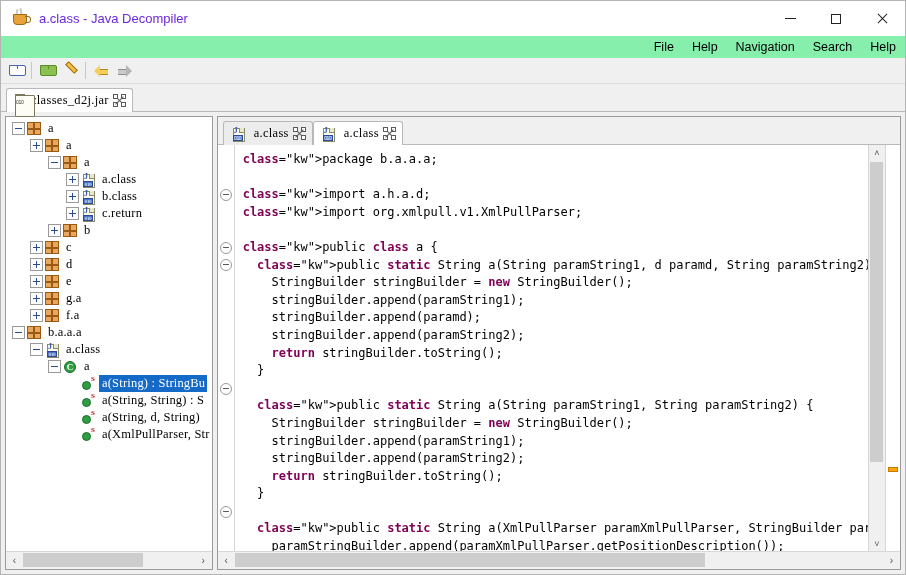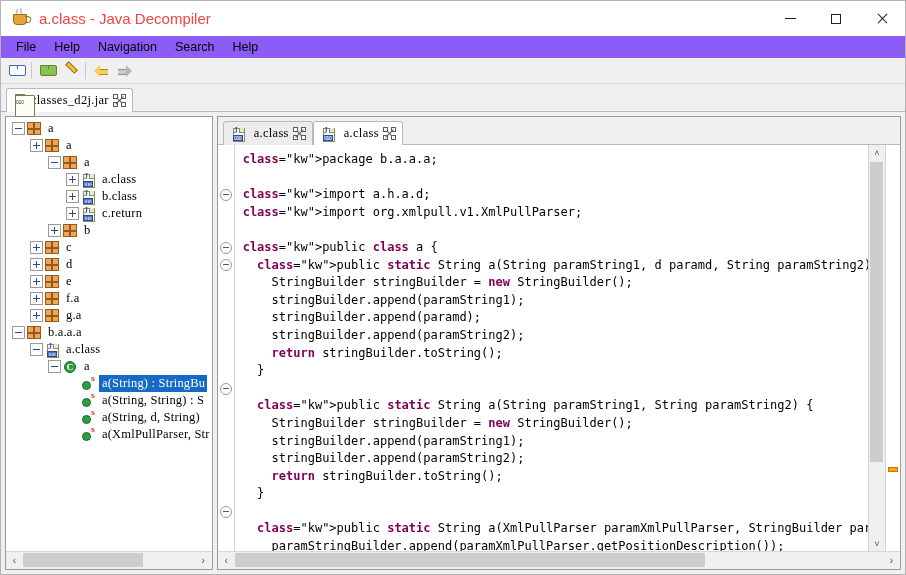--- a/index.html
+++ b/index.html
@@ -18,35 +18,35 @@
             flex:0 0 auto;position:relative;}
   .title-icon{width:22px;height:22px;margin-left:9px;position:relative;flex:0 0 auto;}
   .cup{position:absolute;left:3px;top:6px;width:12px;height:9px;
        background:#e8a33d;border:1px solid #9b6a14;border-radius:0 0 4px 4px;}
   .cup:after{content:"";position:absolute;right:-5px;top:1px;width:5px;height:5px;
        border:1px solid #9b6a14;border-left:none;border-radius:0 4px 4px 0;}
   .steam{position:absolute;left:6px;top:1px;width:2px;height:5px;background:#c8c8c8;
        border-radius:1px;transform:rotate(12deg);}
   .steam2{position:absolute;left:10px;top:0px;width:2px;height:6px;background:#c8c8c8;
        border-radius:1px;transform:rotate(-12deg);}
-  .title-text{margin-left:7px;font-size:15px;color:#ef4444;}
+  .title-text{margin-left:7px;font-size:13px;color:#6d28d9;}
   .winbtns{position:absolute;right:0;top:0;height:35px;display:flex;}
   .winbtn{width:46px;height:35px;display:flex;align-items:center;justify-content:center;
           font-size:14px;color:#222;cursor:default;}
   .glyph-min{width:11px;height:1px;background:#222;}
   .glyph-max{width:10px;height:10px;border:1px solid #222;box-sizing:border-box;}
   .glyph-close{position:relative;width:12px;height:12px;}
   .glyph-close:before,.glyph-close:after{content:"";position:absolute;left:0;top:5px;
       width:13px;height:1px;background:#222;}
   .glyph-close:before{transform:rotate(45deg);}
   .glyph-close:after{transform:rotate(-45deg);}
 
   
-  .menubar{height:22px;background:#8b5cf6;display:flex;align-items:center;
-           padding-left:6px;flex:0 0 auto;}
+  .menubar{height:22px;background:#86efac;display:flex;align-items:center;
+           padding-left:6px;flex:0 0 auto;justify-content:flex-end;}
   .menuitem{padding:2px 9px;font-size:12.5px;color:#000;cursor:default;}
 
   
   .toolbar{height:25px;background:#f0f0f0;border-bottom:1px solid #dcdcdc;
            display:flex;align-items:center;padding-left:4px;gap:1px;flex:0 0 auto;}
   .tbtn{width:22px;height:21px;display:flex;align-items:center;justify-content:center;
         cursor:default;position:relative;}
   .tsep{width:1px;height:17px;background:#c8c8c8;margin:0 3px;}
   .folder{width:15px;height:11px;position:relative;}
   .folder .fb{position:absolute;left:0;bottom:0;width:15px;height:9px;
@@ -358,29 +358,29 @@
               <div class="g"></div>
             </div>
             <span class="lbl">e</span>
           </div>
           <div class="trow">
             <div class="indent" style="width: 24px;"></div>
             <div class="twist has plus"></div>
             <div class="pkgicon">
               <div class="g"></div>
             </div>
+            <span class="lbl">g.a</span>
+          </div>
+          <div class="trow">
+            <div class="indent" style="width: 24px;"></div>
+            <div class="twist has plus"></div>
+            <div class="pkgicon">
+              <div class="g"></div>
+            </div>
             <span class="lbl">f.a</span>
-          </div>
-          <div class="trow">
-            <div class="indent" style="width: 24px;"></div>
-            <div class="twist has plus"></div>
-            <div class="pkgicon">
-              <div class="g"></div>
-            </div>
-            <span class="lbl">g.a</span>
           </div>
           <div class="trow">
             <div class="indent" style="width: 6px;"></div>
             <div class="twist has"></div>
             <div class="pkgicon">
               <div class="g"></div>
             </div>
             <span class="lbl">b.a.a.a</span>
           </div>
           <div class="trow">

